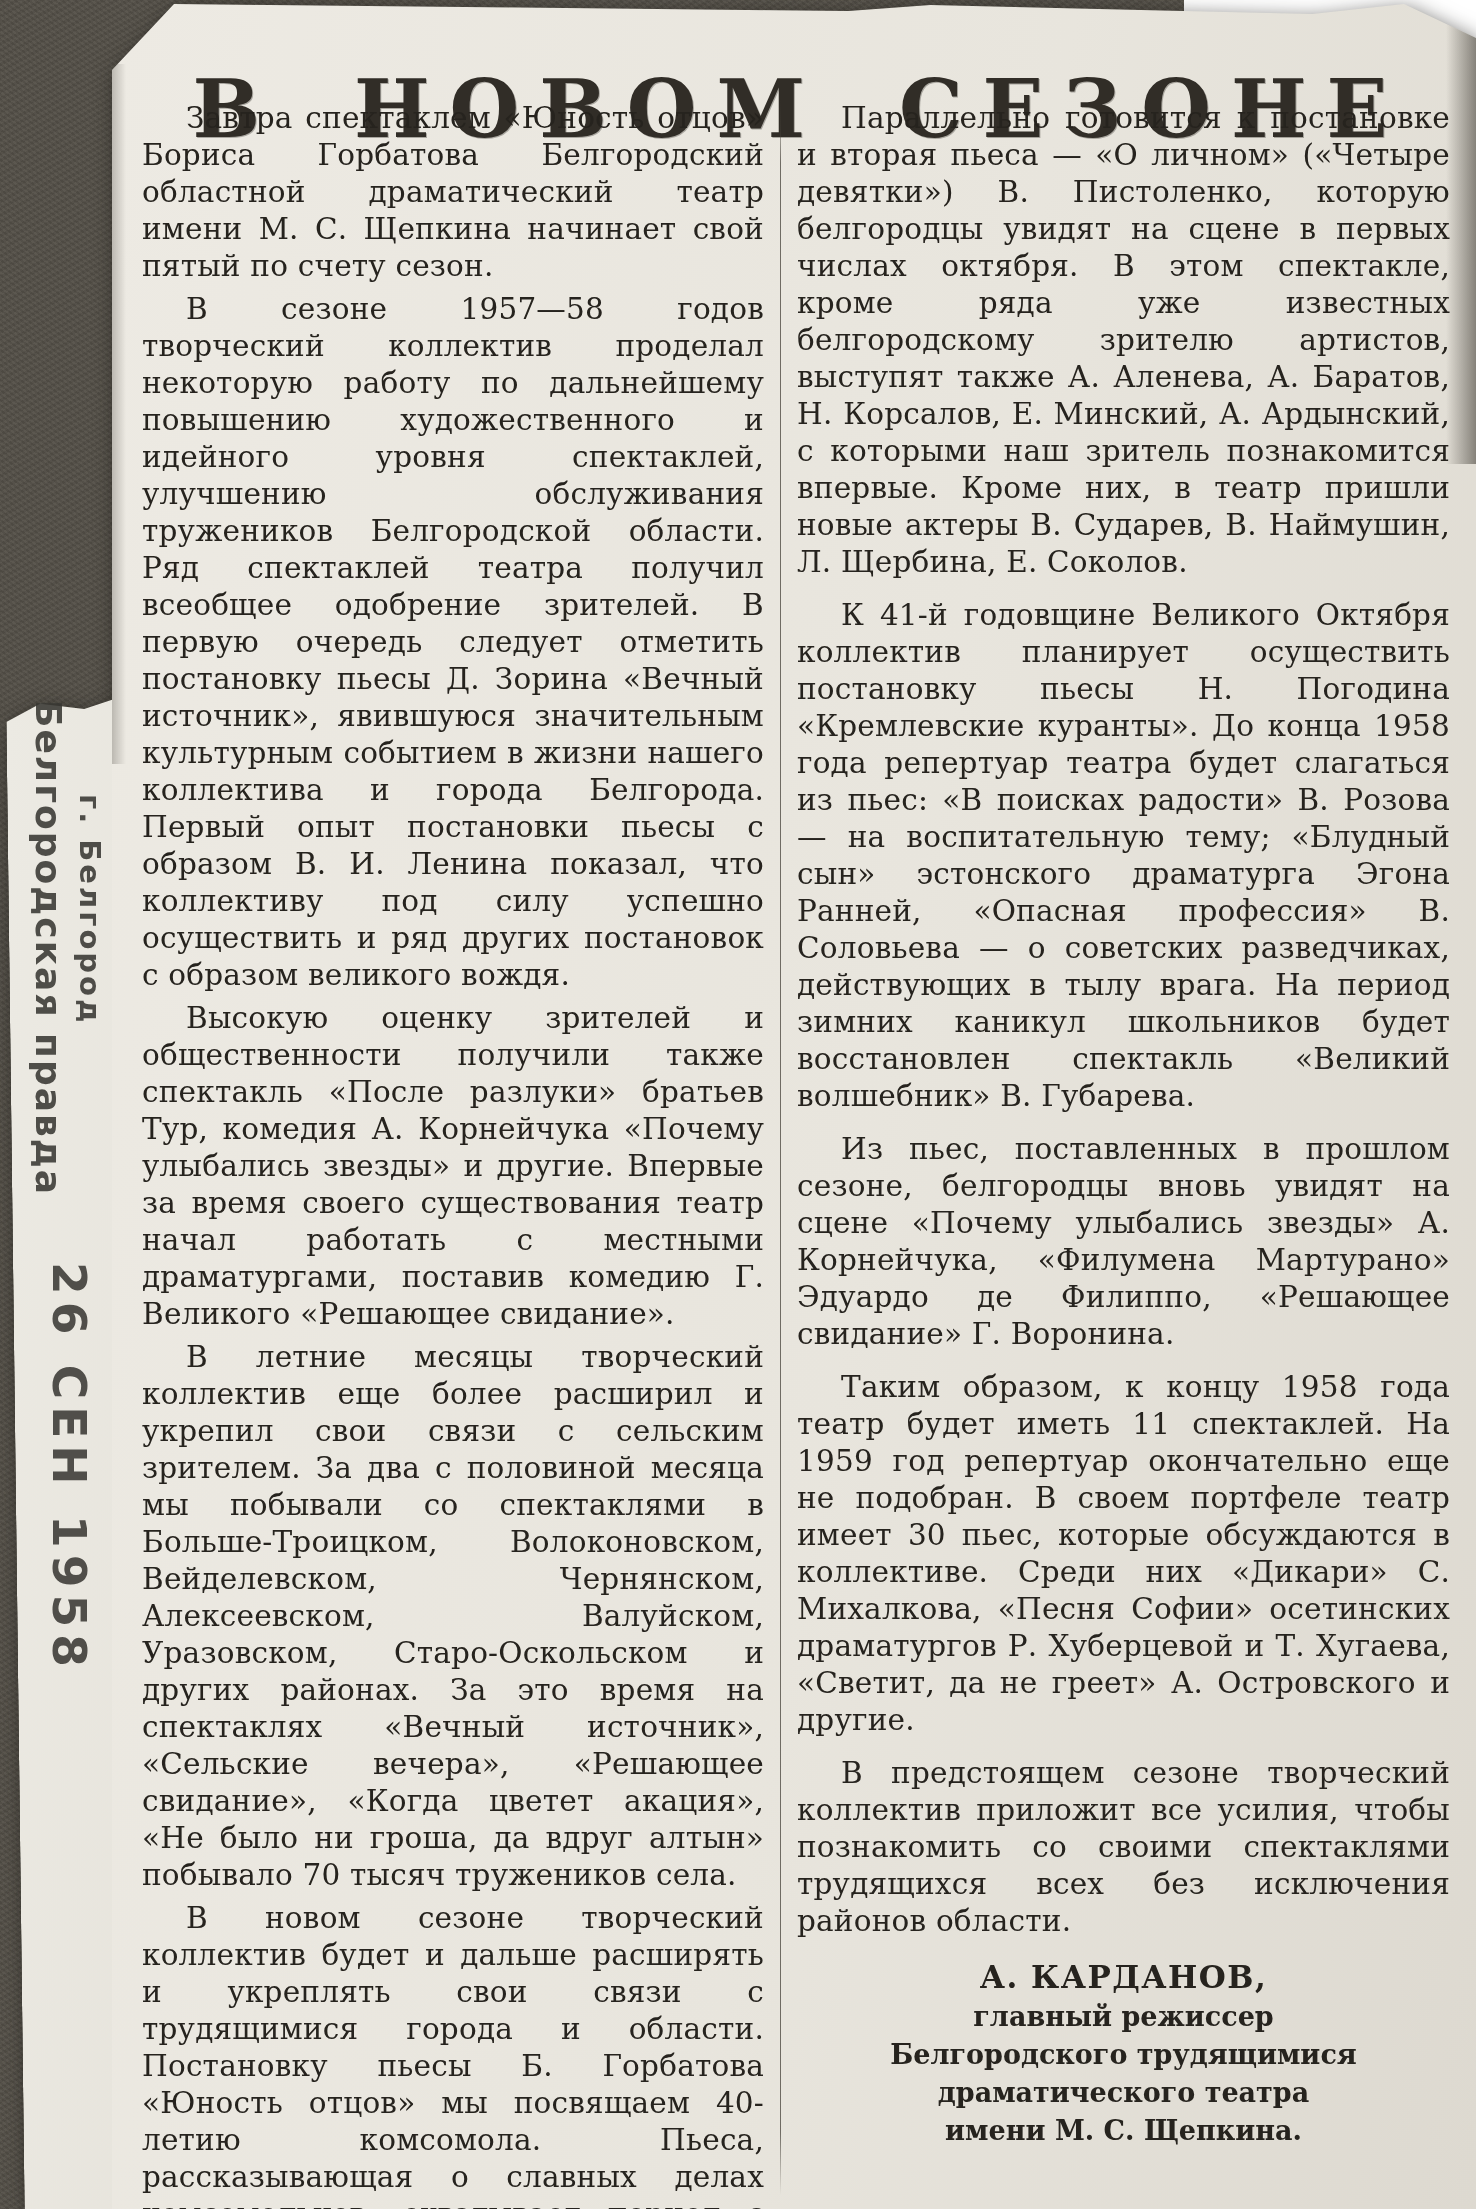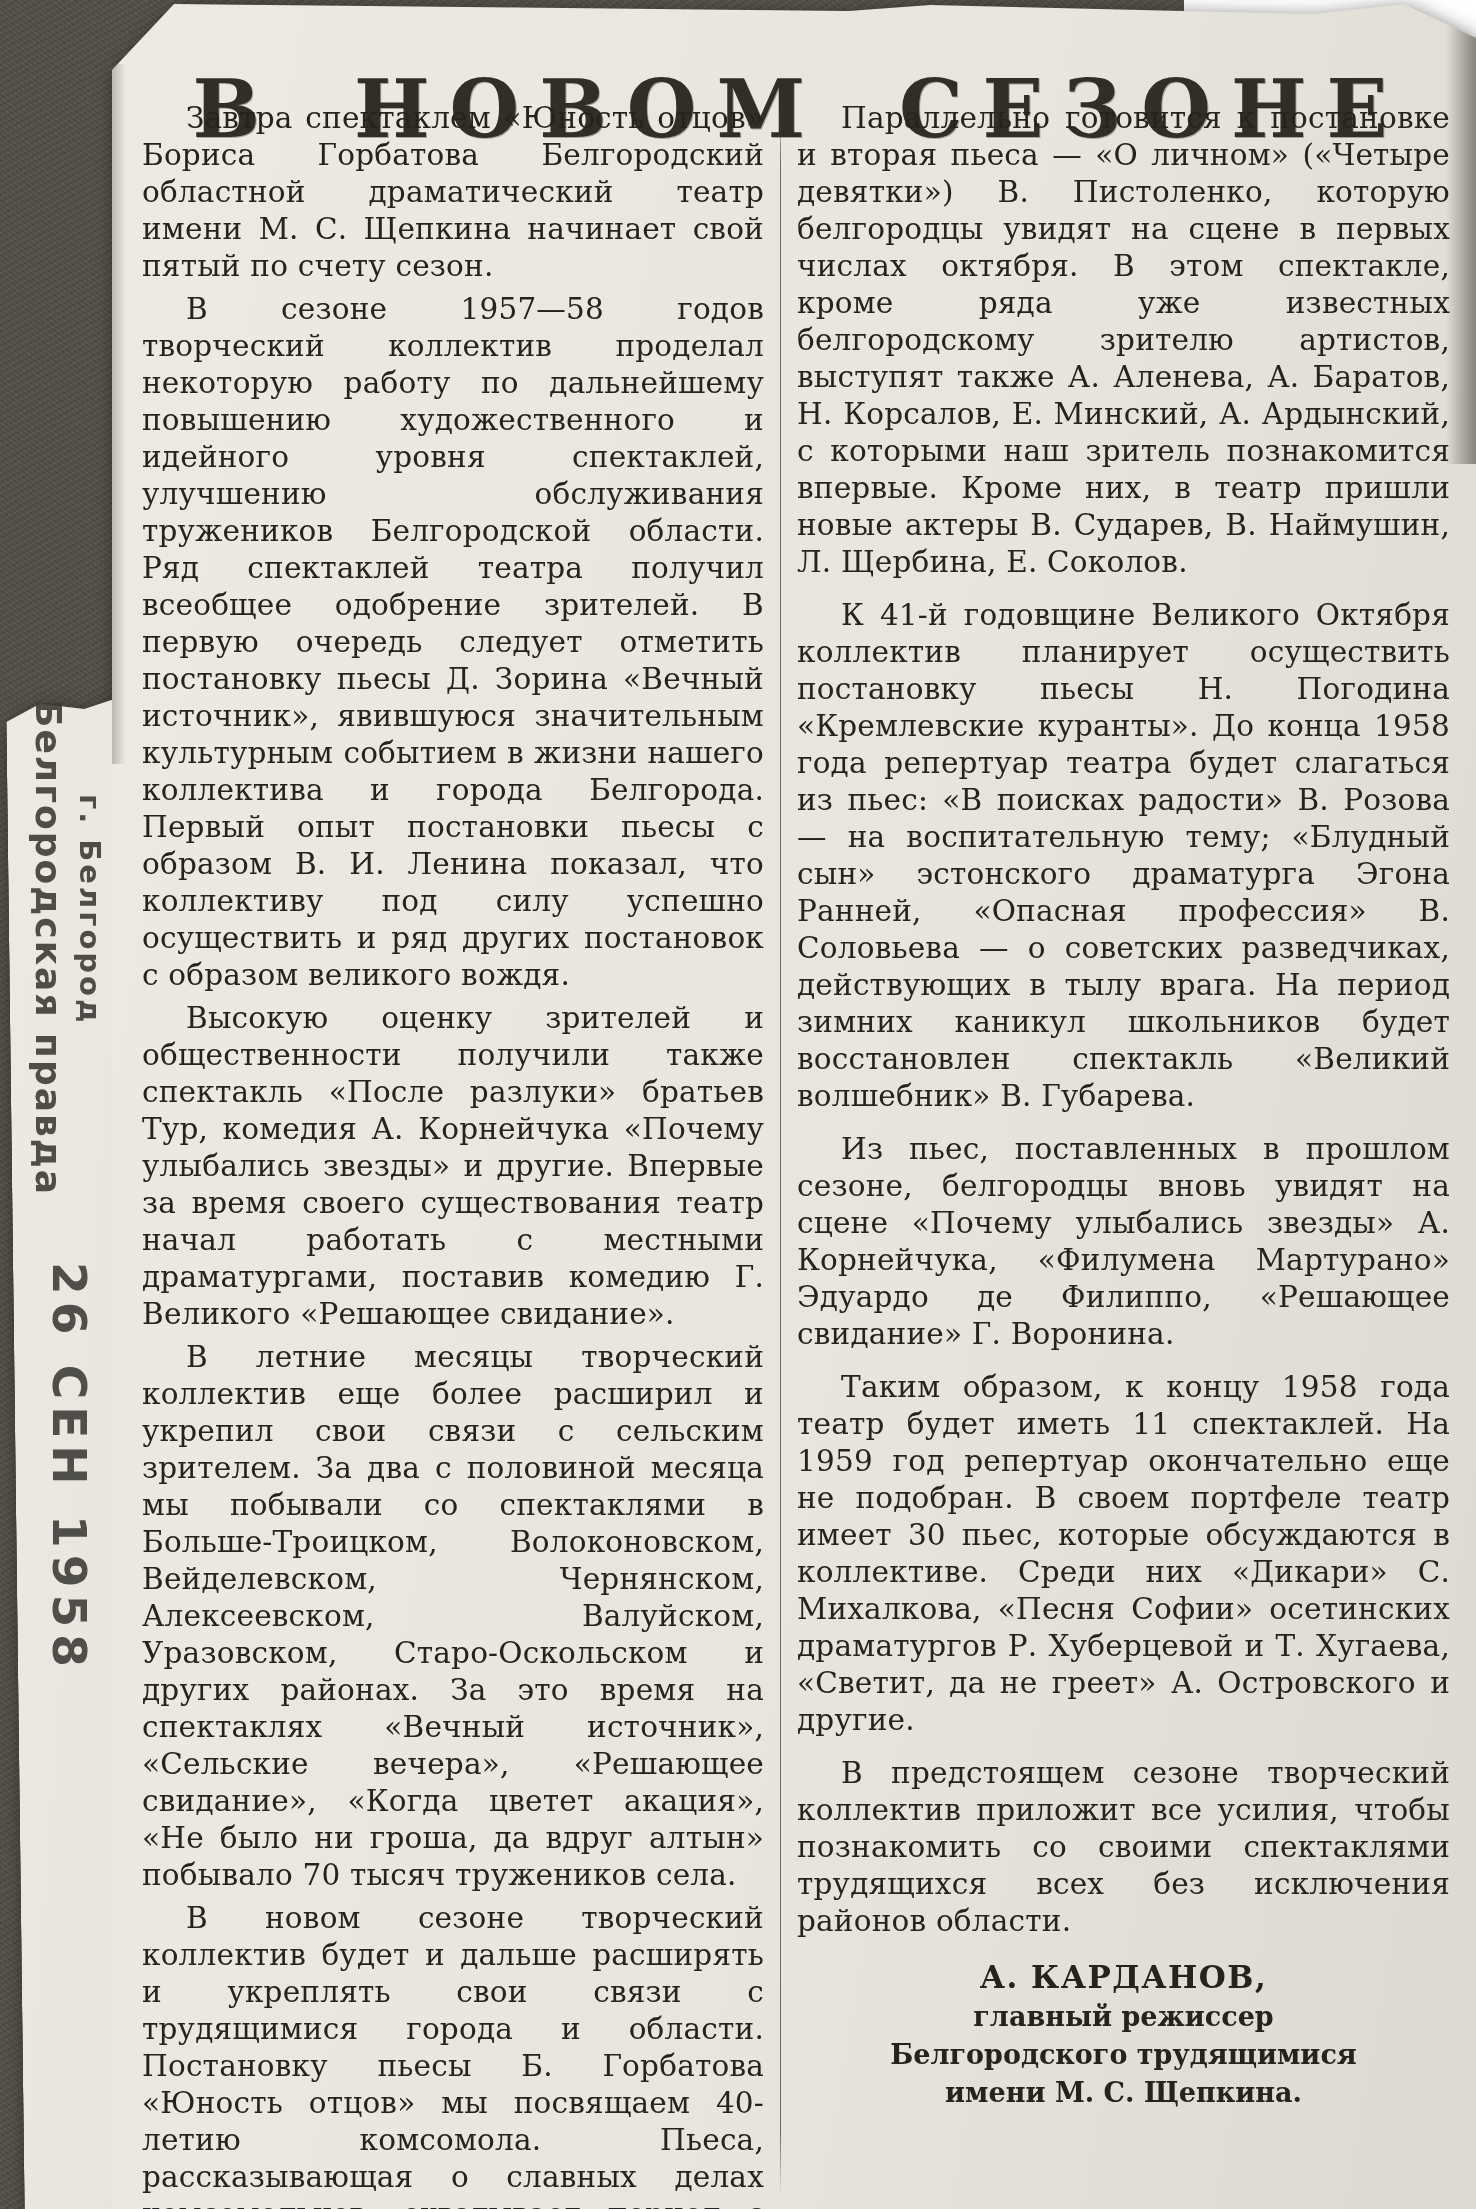--- a/index.html
+++ b/index.html
@@ -198,20 +198,21 @@
           <p>Из пьес, поставленных в прошлом сезоне, белгородцы вновь увидят на сцене «Почему улыбались звезды» А. Корнейчука, «Филумена Мартурано» Эдуардо де Филиппо, «Решающее свидание» Г. Воронина.</p>
           <p>Таким образом, к концу 1958 года театр будет иметь 11 спектаклей. На 1959 год репертуар окончательно еще не подобран. В своем портфеле театр имеет 30 пьес, которые обсуждаются в коллективе. Среди них «Дикари» С. Михалкова, «Песня Софии» осетинских драматургов Р. Хуберцевой и Т. Хугаева, «Светит, да не греет» А. Островского и другие.</p>
           <p>В предстоящем сезоне творческий коллектив приложит все усилия, чтобы познакомить со своими спектаклями трудящихся всех без исключения районов области.</p>
         </div>
 
       <div class="signature">
         <div class="author">А. КАРДАНОВ,</div>
         <div class="role-lines">
             <div>главный режиссер</div>
             <div>Белгородского трудящимися</div>
+            <div>драматического театра</div>
             <div>имени М. С. Щепкина.</div>
           </div>
       </div>
     </div>
   </div>
 
   <div class="stamp-masthead">
     <div class="city">г. Белгород</div>
     <div class="name">Белгородская правда</div>
   </div>

